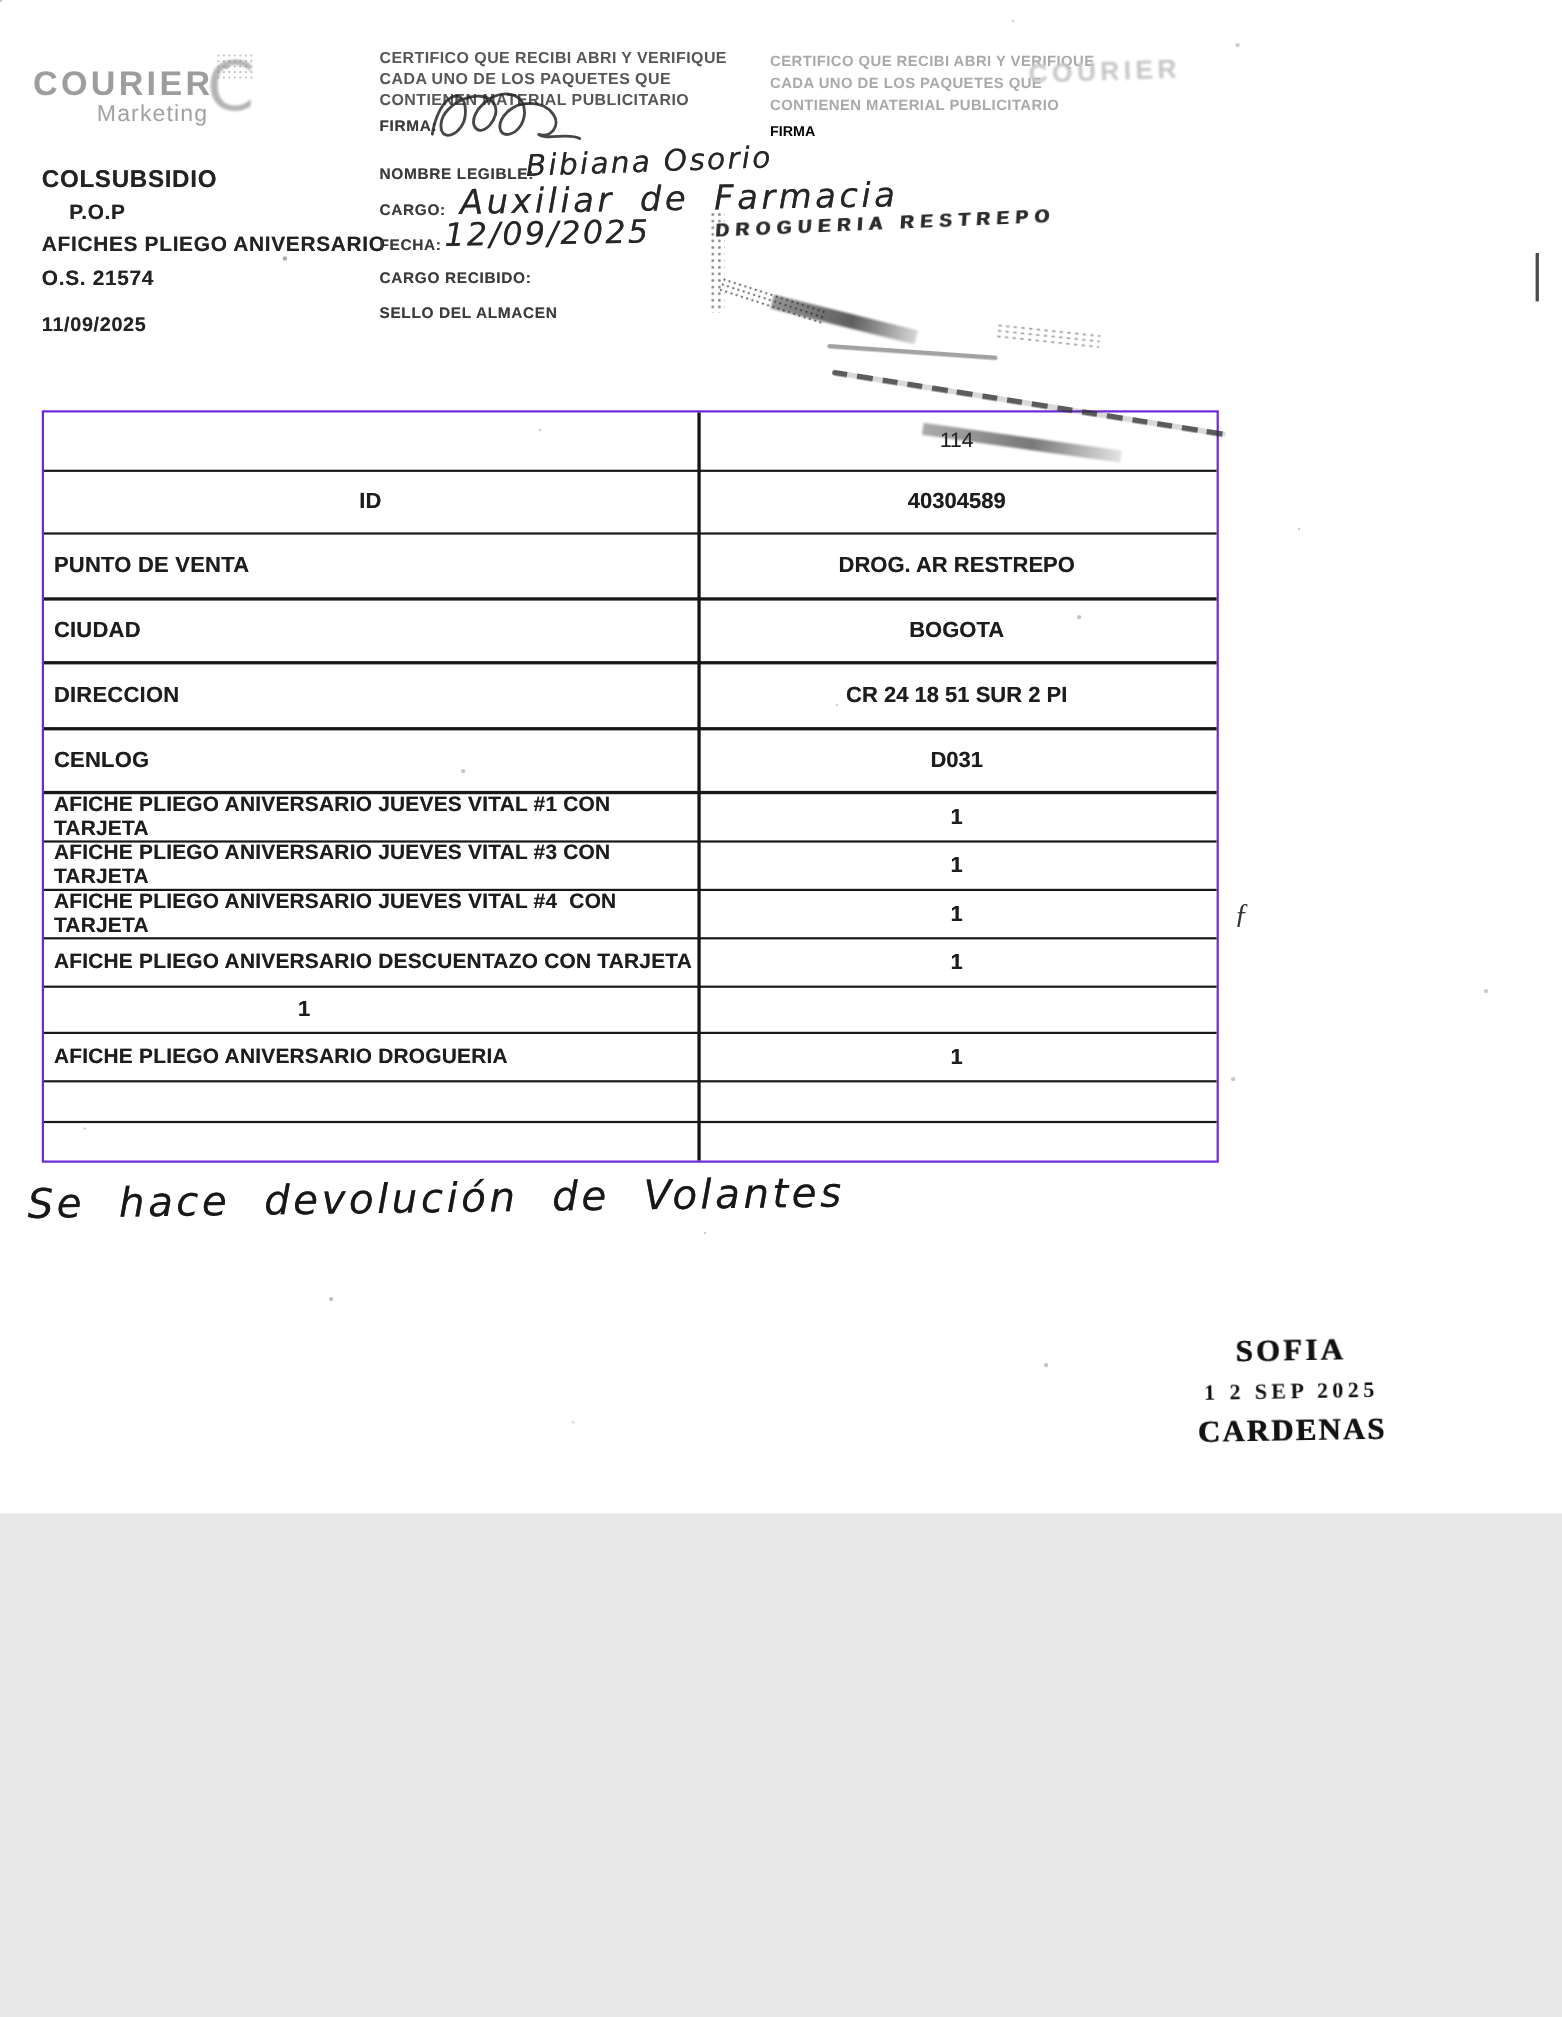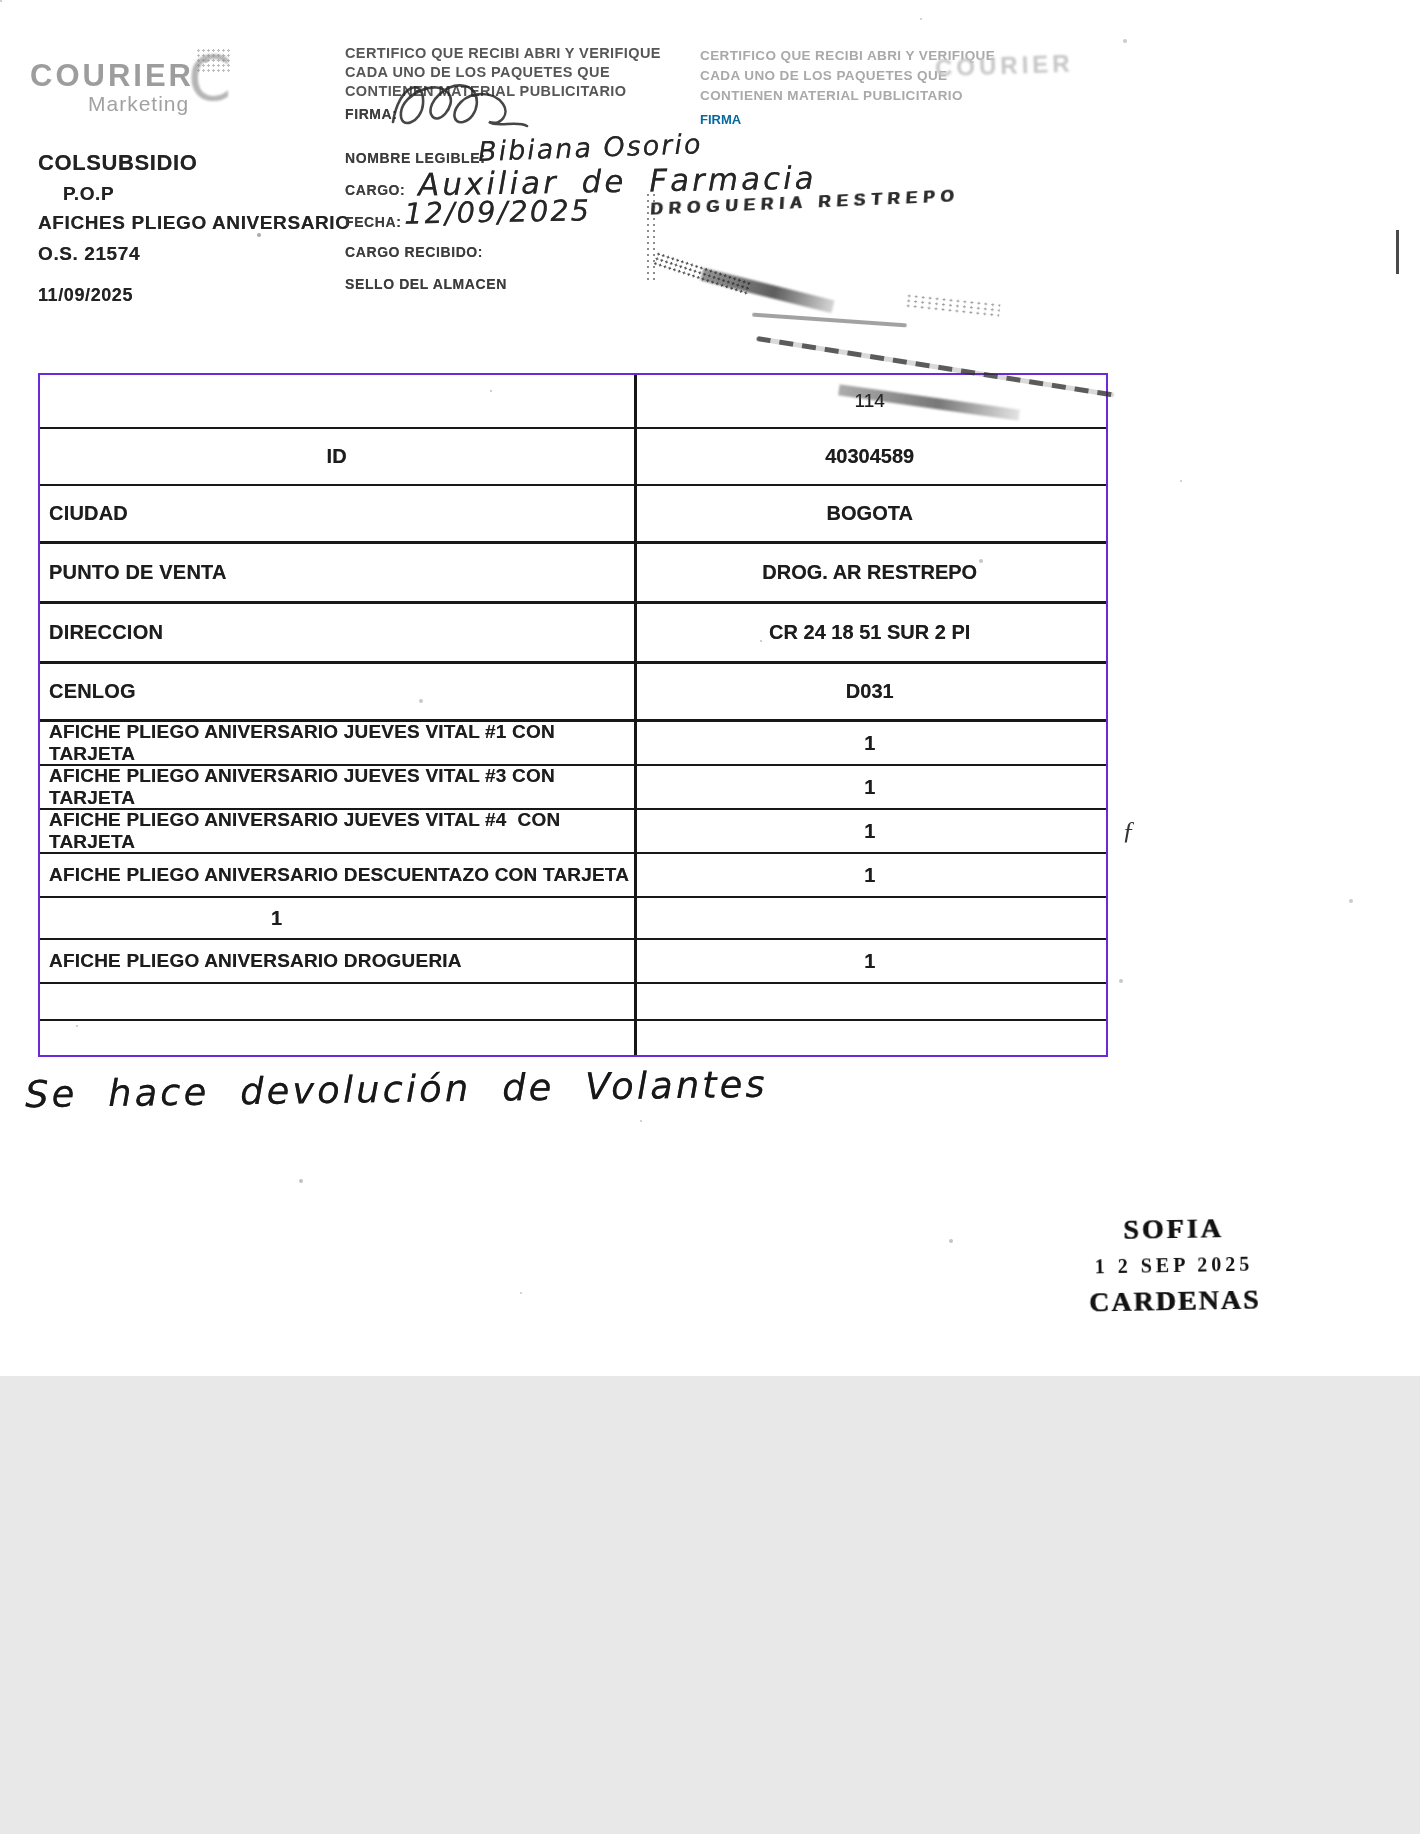--- a/index.html
+++ b/index.html
@@ -52,21 +52,21 @@
   .hand{font-family:"DejaVu Sans", sans-serif; font-style:italic; color:#262626;
     text-shadow:0 0 .4px rgba(0,0,0,.6);}
   .hand-name{left:478px; top:132px; font-size:27px; letter-spacing:2px; transform:rotate(-2deg);}
   .hand-cargo{left:418px; top:163px; font-size:31px; letter-spacing:3px; word-spacing:10px; transform:rotate(-1deg);}
   .hand-fecha{left:404px; top:195px; font-size:29px; letter-spacing:2px; transform:rotate(-1deg);}
   .signature{left:385px; top:70px;}
 
   
   .ghost-lines{left:700px; top:46px; font-size:13.5px; font-weight:700; line-height:20px;
     color:#a9a9a9; letter-spacing:.4px; filter:blur(.6px);}
-  .ghost-firma{left:700px; top:112px; font-size:13px; font-weight:700; color:#0369a1; filter:blur(.6px);}
+  .ghost-firma{left:700px; top:112px; font-size:13px; font-weight:700; color:#000000; filter:blur(.6px);}
   .ghost-mark{left:935px; top:52px; font-size:24px; font-weight:700; letter-spacing:4px;
     color:#c6c6c6; filter:blur(1.1px); transform:rotate(-2deg);}
 
   
   .stamp-pharm{
     left:650px; top:193px; font-size:17px; font-weight:800; letter-spacing:6px;
     color:#2c2c2c; transform:rotate(-2.5deg) skewX(-6deg);
     filter:blur(.35px); text-shadow:1px 0 #2c2c2c; white-space:nowrap;
   }
   .smudgeC{left:652px; top:266px; width:100px; height:16px; transform:rotate(18deg);
@@ -187,27 +187,27 @@
     <div class="t-divider"></div>
 
     <div class="t-row" style="height:54px">
       <div class="t-cell t-label"></div>
       <div class="t-cell t-value light">114</div>
     </div>
     <div class="t-row" style="height:57px">
       <div class="t-cell t-label center">ID</div>
       <div class="t-cell t-value">40304589</div>
     </div>
+    <div class="t-row thick" style="height:60px">
+      <div class="t-cell t-label">PUNTO DE VENTA</div>
+      <div class="t-cell t-value">DROG. AR RESTREPO</div>
+    </div>
     <div class="t-row thick" style="height:58px">
       <div class="t-cell t-label">CIUDAD</div>
       <div class="t-cell t-value">BOGOTA</div>
-    </div>
-    <div class="t-row thick" style="height:60px">
-      <div class="t-cell t-label">PUNTO DE VENTA</div>
-      <div class="t-cell t-value">DROG. AR RESTREPO</div>
     </div>
     <div class="t-row thick" style="height:60px">
       <div class="t-cell t-label">DIRECCION</div>
       <div class="t-cell t-value bold">CR 24 18 51 SUR 2 PI</div>
     </div>
     <div class="t-row thick" style="height:58px">
       <div class="t-cell t-label bold">CENLOG</div>
       <div class="t-cell t-value">D031</div>
     </div>
     <div class="t-row item" style="height:44px">

